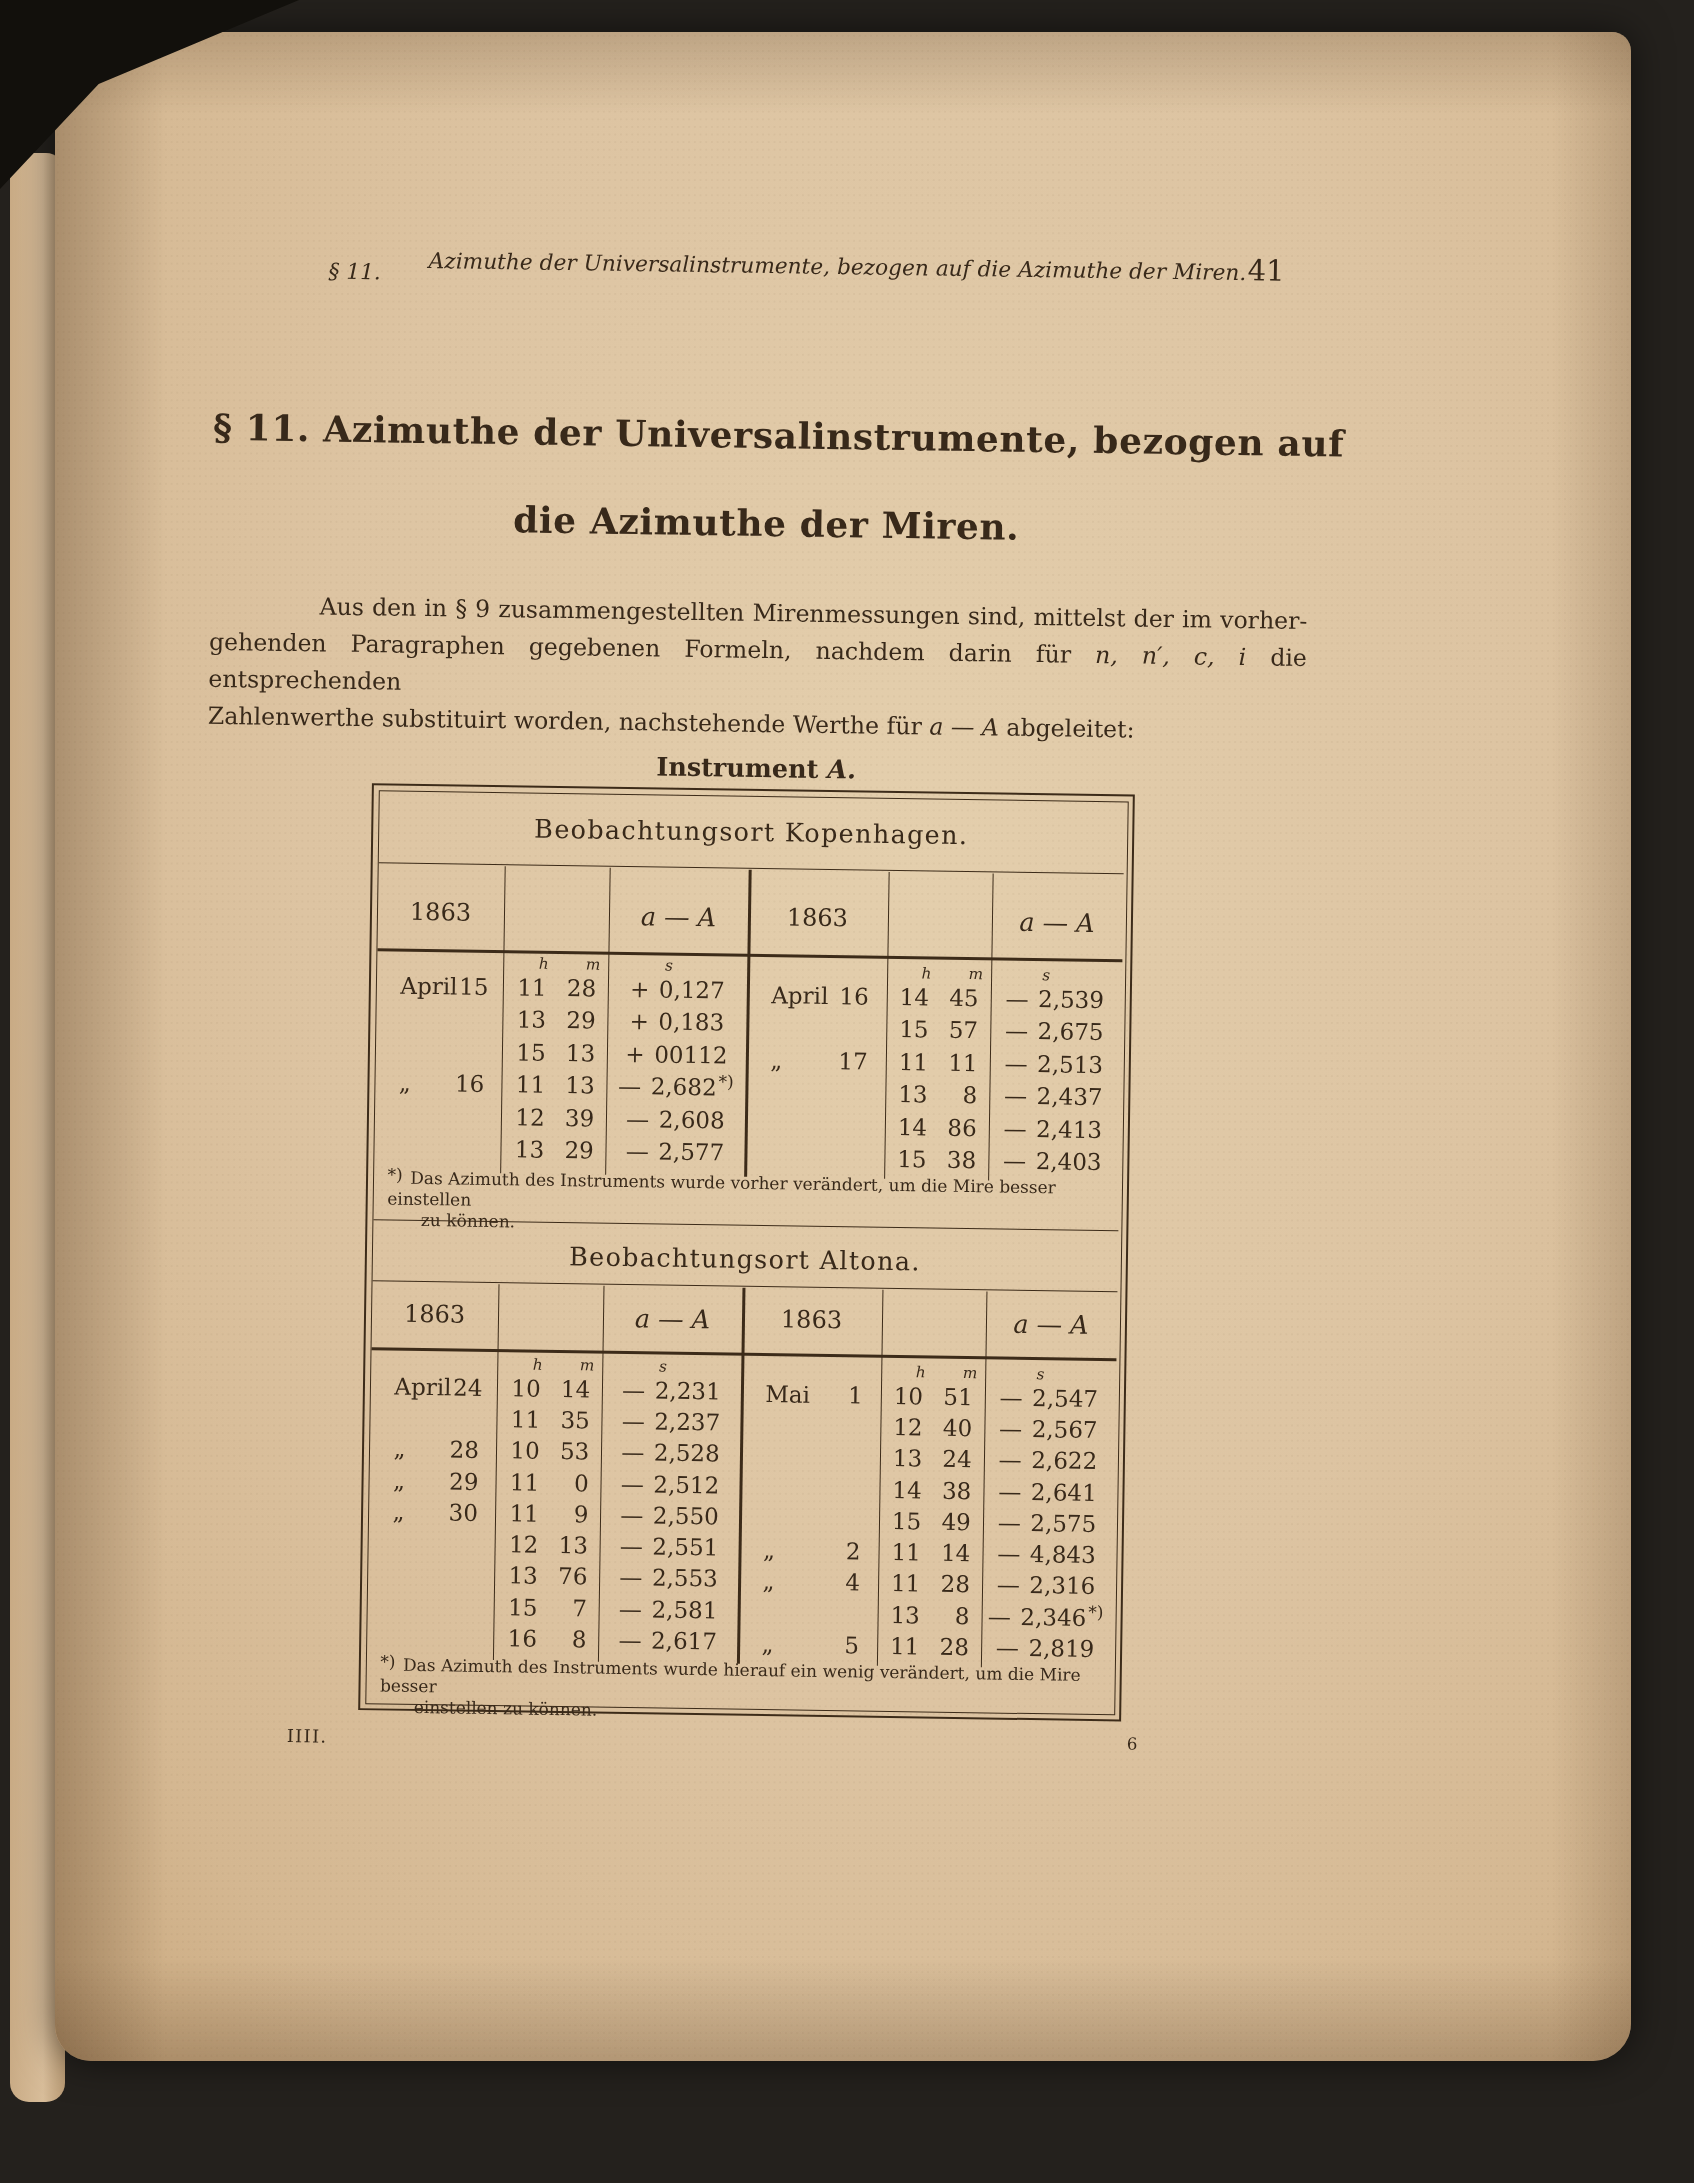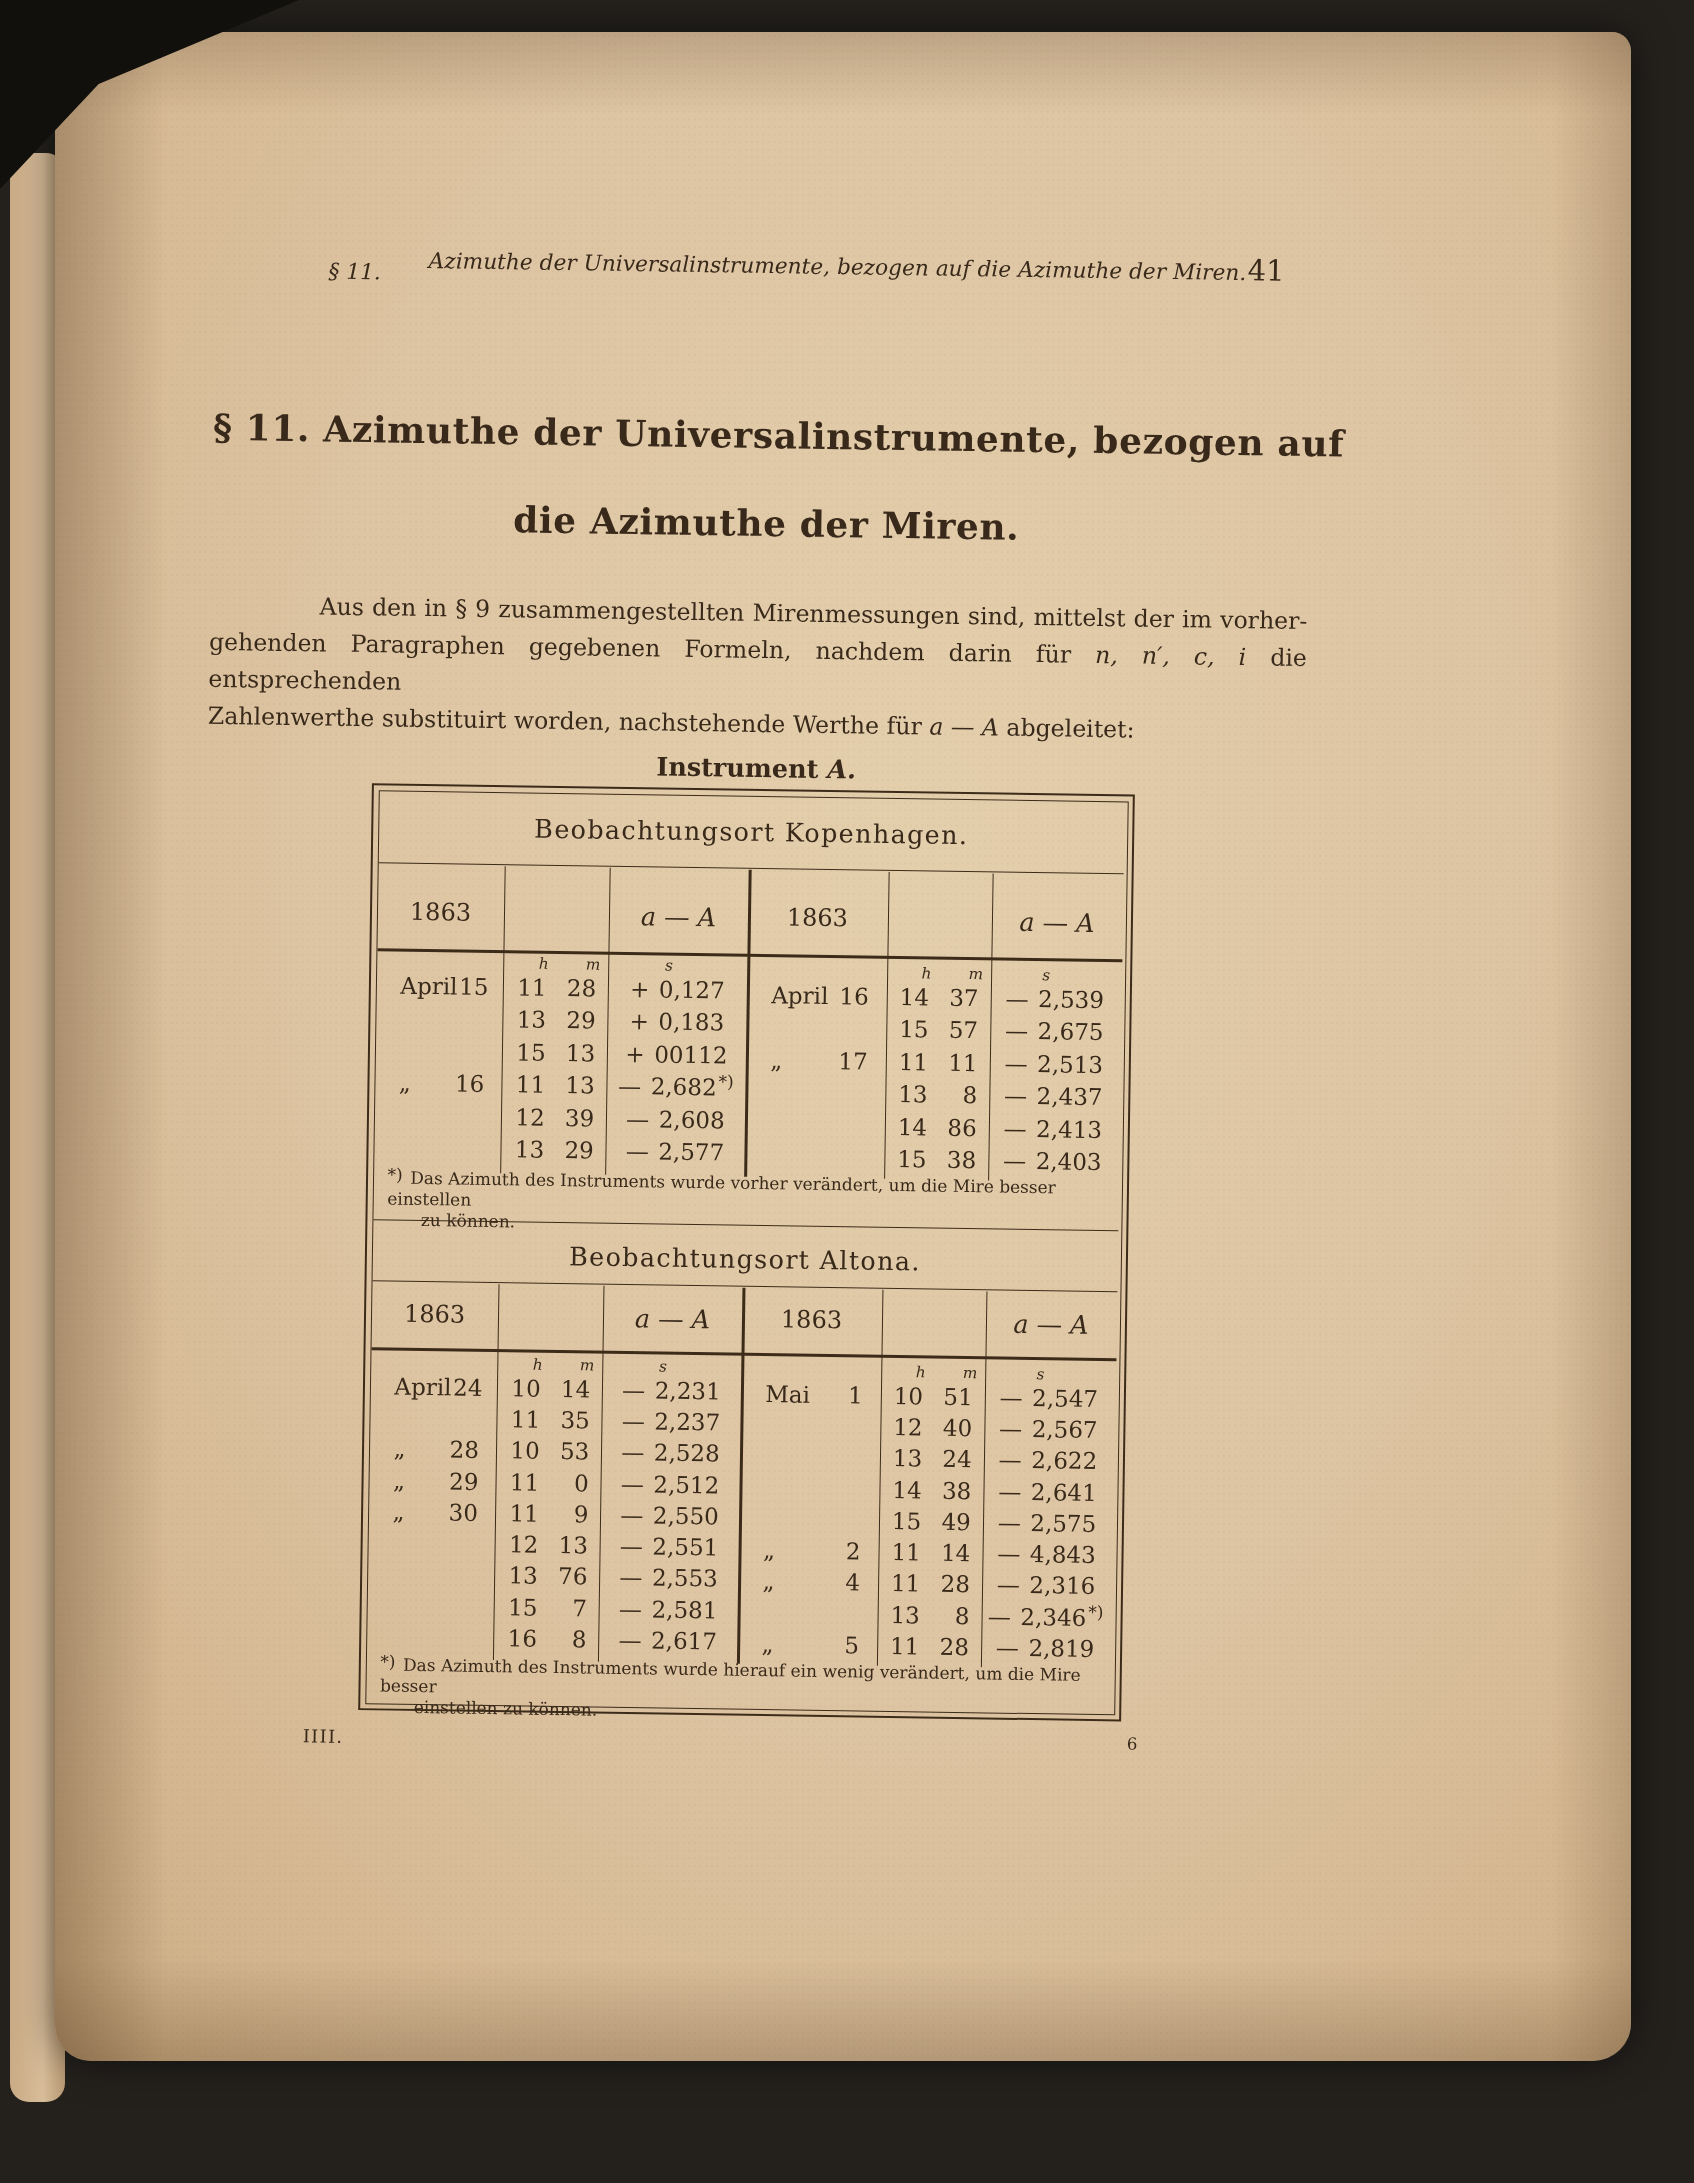--- a/index.html
+++ b/index.html
@@ -107,21 +107,21 @@
   .sup-h{left:36px;}
   .sup-m{left:83px;}
   .sup-s{left:calc(50% - 12.7px);}
   
   .fnote{position:absolute;left:14px;width:720px;font-size:17px;line-height:21px;}
   .fn-k{top:376px;}
   .fn-a{top:863px;}
   .fn-star{position:relative;top:-2.5px;margin-right:7.6px;}
   .fn-l2{padding-left:34px;}
   
-  .sigL{left:313px;top:1733px;font-size:18px;letter-spacing:1.3px;text-align:right;}
+  .sigL{left:297px;top:1733px;font-size:18px;letter-spacing:1.3px;text-align:right;}
   .sigR{left:1137px;top:1730px;font-size:16.6px;}
 </style>
 </head>
 <body>
 
 <div class="sliver"></div>
 
 <div class="page">
   <div class="vignette"></div>
   <div class="grain"></div>
@@ -252,21 +252,21 @@
           </div>
         </div>
       <div class="rowbox" id="rows-k-right">
           <div class="drow" style="top: 0px; grid-template-columns: 138px 104px 131px;">
             <div class="cell date">
               <span class="month">April</span>
               <span class="day">16</span>
             </div>
             <div class="cell time">
               <span class="hh">14</span>
-              <span class="mm">37</span>
+              <span class="mm">45</span>
               <i class="sup sup-h">h</i>
               <i class="sup sup-m">m</i>
             </div>
             <div class="cell val">
               <span class="sign">—</span>
               <span class="num">2,539</span>
               <i class="sup sup-s">s</i>
             </div>
           </div>
           <div class="drow" style="top: 32.5px; grid-template-columns: 138px 104px 131px;">

